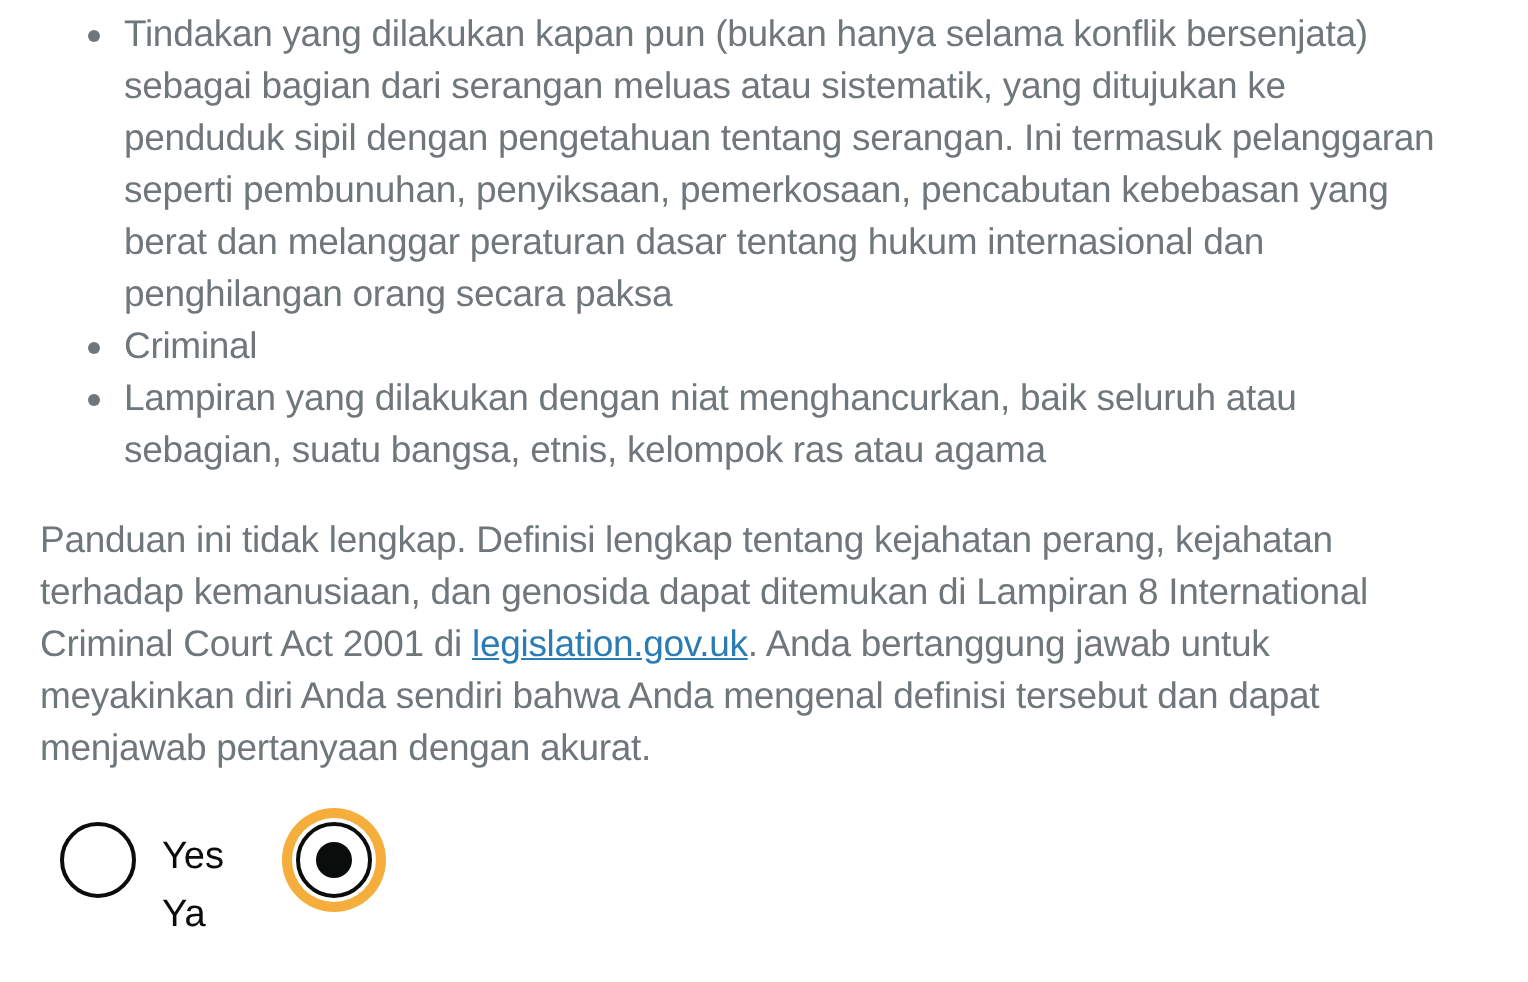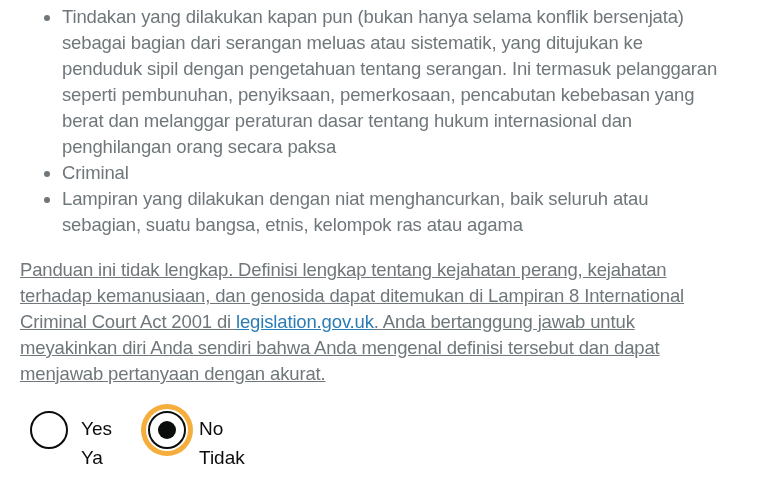--- a/index.html
+++ b/index.html
@@ -26,21 +26,20 @@
     padding: 0 0 0 42px;
     list-style: disc outside;
   }
   ul.bullet-list li {
     margin: 0;
     max-width: 658px;
   }
   .guidance {
     margin: 19px 0 0 0;
     max-width: 696px;
-    text-decoration: underline;
   }
   .link {
     color: #2b7cb5;
     text-decoration: underline;
     cursor: pointer;
   }
   .radio-group {
     display: flex;
     gap: 36px;
     margin: 24px 0 0 10px;
@@ -105,21 +104,17 @@
       <span class="radio-labels">
         <span class="radio-label-line">Yes</span>
         <span class="radio-label-line">Ya</span>
       </span>
     </div>
 
     <div class="radio-option">
       <span class="radio-circle selected">
         <span class="radio-dot"></span>
       </span>
-      <span class="radio-labels">
-        <span class="radio-label-line">No</span>
-        <span class="radio-label-line">Tidak</span>
-      </span>
     </div>
 
   </div>
 
 </main>
 
 </body></html>

